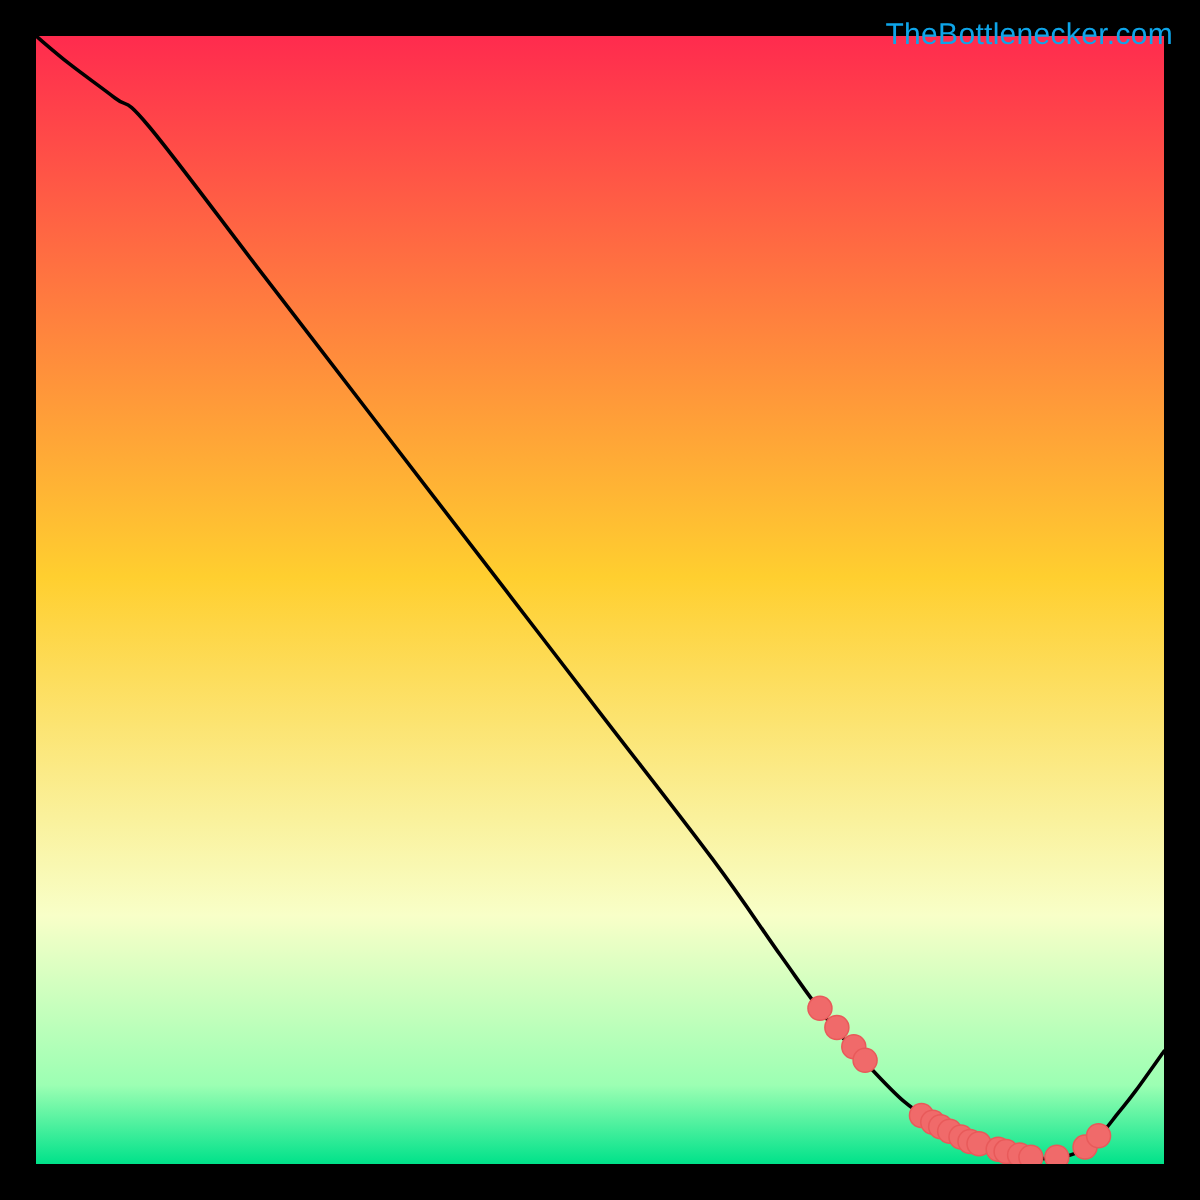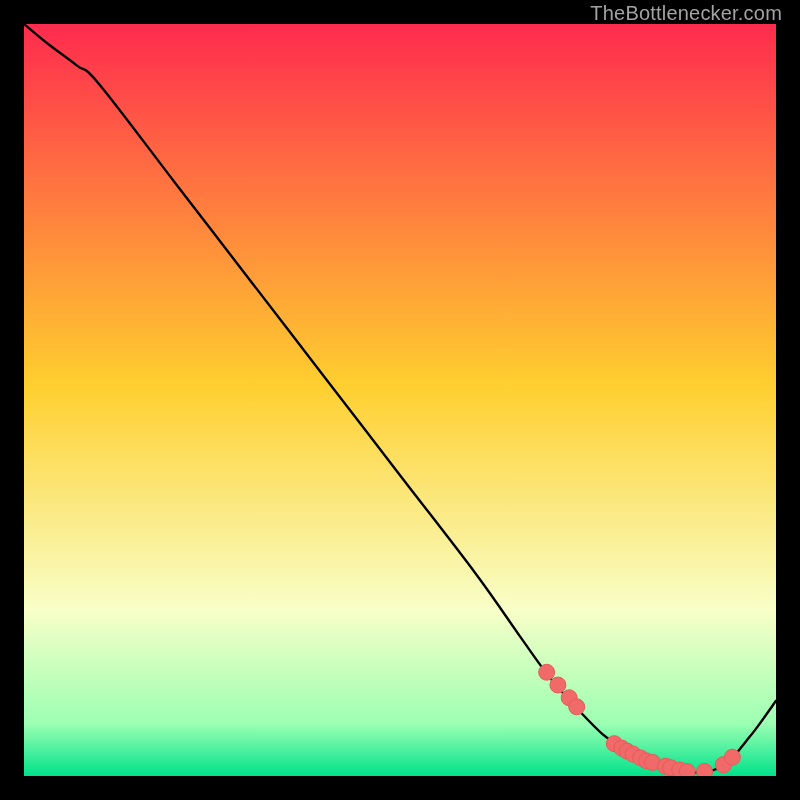--- a/index.html
+++ b/index.html
@@ -11,24 +11,24 @@
     font-family: Arial, Helvetica, sans-serif;
     overflow: hidden;
   }
   .page {
     position: relative;
     width: 800px;
     height: 800px;
   }
   .attribution {
     position: absolute;
-    top: 2px;
+    top: 12px;
     right: 18px;
     font-size: 20px;
-    color: #a3a3a3;
+    color: #0ea5e9;
     letter-spacing: 0.2px;
     z-index: 10;
   }
   .plot {
     position: absolute;
     top: 24px;
     left: 24px;
     width: 752px;
     height: 752px;
   }

